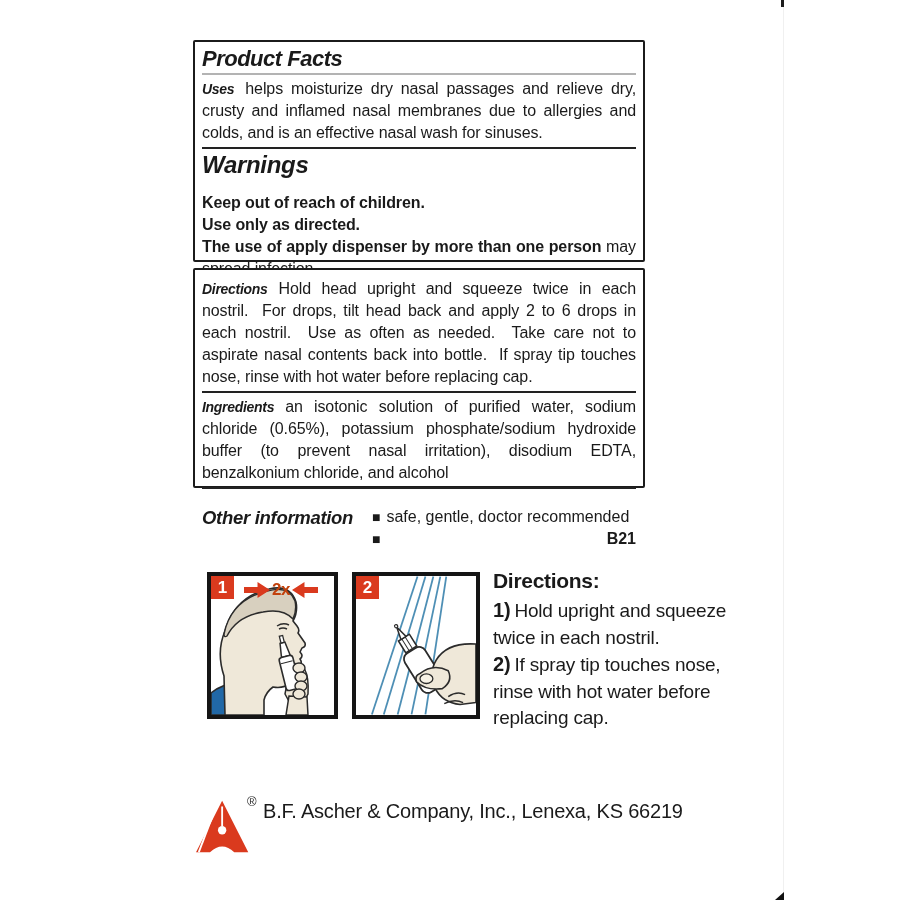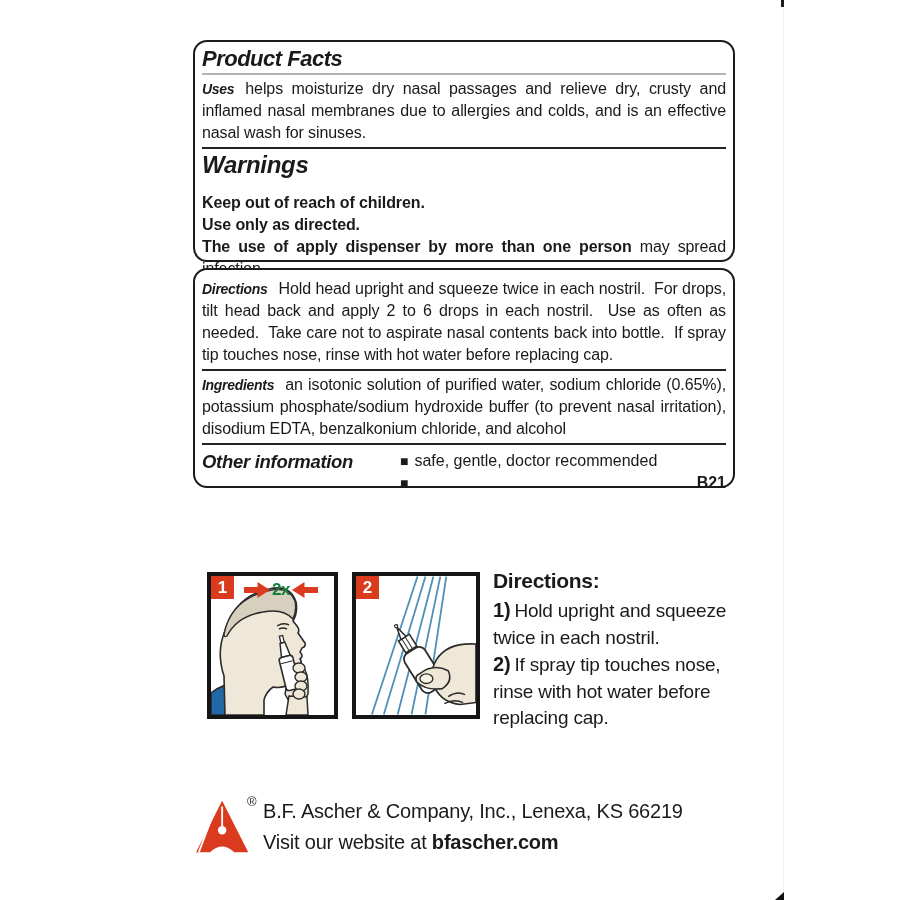--- a/index.html
+++ b/index.html
@@ -6,50 +6,50 @@
   .page{
     position:relative;width:900px;height:900px;background:#fff;overflow:hidden;
     font-family:"Liberation Sans","DejaVu Sans",sans-serif;color:#1a1a1a;
   }
   
   .fold-line{position:absolute;left:783px;top:0;width:1px;height:900px;background:rgba(0,0,0,0.06);}
   .trim-top{position:absolute;left:781px;top:0;width:3px;height:7px;background:#1c1c1c;}
   .trim-bottom{position:absolute;left:775px;top:892px;width:9px;height:8px;background:#111;
     clip-path:polygon(100% 0,100% 100%,0 100%);}
   
-  .box{position:absolute;left:193px;width:542px;border:2px solid #1b1b1b;border-radius:14px;
+  .box{position:absolute;left:193px;width:452px;border:2px solid #1b1b1b;border-radius:2px;
     background:#fff;box-sizing:border-box;padding:3px 7px 0 7px;}
   .box1{top:40px;height:222px;}
   .box2{top:268px;height:220px;padding-top:8px;}
   .pf-title{margin:0;font-size:22px;line-height:27px;font-weight:bold;font-style:italic;letter-spacing:-0.5px;}
   .title-rule{border:none;border-top:2px solid #b3b3b3;margin:1px 0 3px 0;}
   .sec-rule{border:none;border-top:2px solid #222;margin:3px 0 3px 0;}
   .para{margin:0;font-size:16px;line-height:22px;text-align:justify;letter-spacing:-0.1px;}
   .pre{white-space:pre-wrap;}
   .ih{font-weight:bold;font-style:italic;font-size:14px;margin-right:11px;letter-spacing:-0.3px;}
   .warn-h{margin:1px 0 15px 0;font-size:24px;line-height:25px;font-weight:bold;font-style:italic;letter-spacing:-0.3px;}
   .bold-line{margin:0;font-size:16px;line-height:22px;font-weight:bold;letter-spacing:-0.1px;}
-  .other-row{display:flex;margin-top:5px;gap:28px;}
+  .other-row{display:flex;margin-top:17px;}
   .other-h{font-weight:bold;font-style:italic;font-size:18.5px;letter-spacing:-0.3px;width:170px;flex:none;line-height:23px;}
   .bullets{flex:1;font-size:16px;line-height:22px;}
   .b-line{display:flex;align-items:baseline;}
   .sq{font-size:14px;margin-right:6px;flex:none;}
   .code{font-weight:bold;margin-left:auto;}
   
   .panel{position:absolute;top:572px;height:147px;border:4px solid #151515;background:#fff;box-sizing:border-box;}
   .panel1{left:207px;width:131px;}
   .panel2{left:352px;width:128px;}
   .panel svg{position:absolute;inset:0;width:100%;height:100%;}
   .badge{position:absolute;top:0;left:0;width:23px;height:23px;background:#da3a1e;color:#fff;
     font-weight:bold;font-size:17px;display:flex;align-items:center;justify-content:center;z-index:3;}
   .arrows{position:absolute;top:4px;left:33px;display:flex;align-items:center;gap:2px;z-index:3;}
   .arr{width:26px;height:16px;background:#da3a1e;
     clip-path:polygon(0 32%,52% 32%,52% 0,100% 50%,52% 100%,52% 68%,0 68%);}
   .arr-left{transform:scaleX(-1);}
-  .x2{font-size:17px;font-weight:800;color:#15803d;letter-spacing:-0.5px;}
+  .x2{font-size:17px;font-weight:800;color:#c2410c;letter-spacing:-0.5px;}
   
   .callout{position:absolute;left:493px;top:567px;width:256px;}
   .callout h3{margin:0 0 3px 0;font-size:21px;line-height:27px;font-weight:bold;letter-spacing:-0.3px;}
   .callout p{margin:0;font-size:19px;line-height:26.5px;letter-spacing:-0.2px;}
   .step-num{font-weight:bold;font-size:20px;margin-right:4px;}
   
   .logo{position:absolute;left:196px;top:798px;width:56px;height:58px;}
   .reg{position:absolute;left:247px;top:794px;font-size:13px;color:#2a2a2a;}
   .f-text{position:absolute;left:263px;top:796px;font-size:20px;line-height:31px;letter-spacing:-0.2px;}
   .f-text p{margin:0;}
@@ -165,16 +165,15 @@
 
   <svg class="logo" viewBox="0 0 60 60" aria-hidden="true">
     <path d="M28,2 L56,57 L41,57 Q28,45 15,57 L0,57 Z" fill="#DA3A1E"></path>
     <line x1="28" y1="8" x2="28" y2="29" stroke="#fff" stroke-width="2"></line>
     <circle cx="28" cy="33.5" r="4.5" fill="#fff"></circle>
     <line x1="19" y1="15" x2="3" y2="57" stroke="#fff" stroke-width="2"></line>
   </svg>
   <span class="reg">®</span>
   <div class="f-text">
     <p>B.F. Ascher &amp; Company, Inc., Lenexa, KS 66219</p>
-    <p><span>Visit our website at</span> <span class="site">bfascher.com</span></p>
   </div>
 
 </div>
 
 </body></html>

